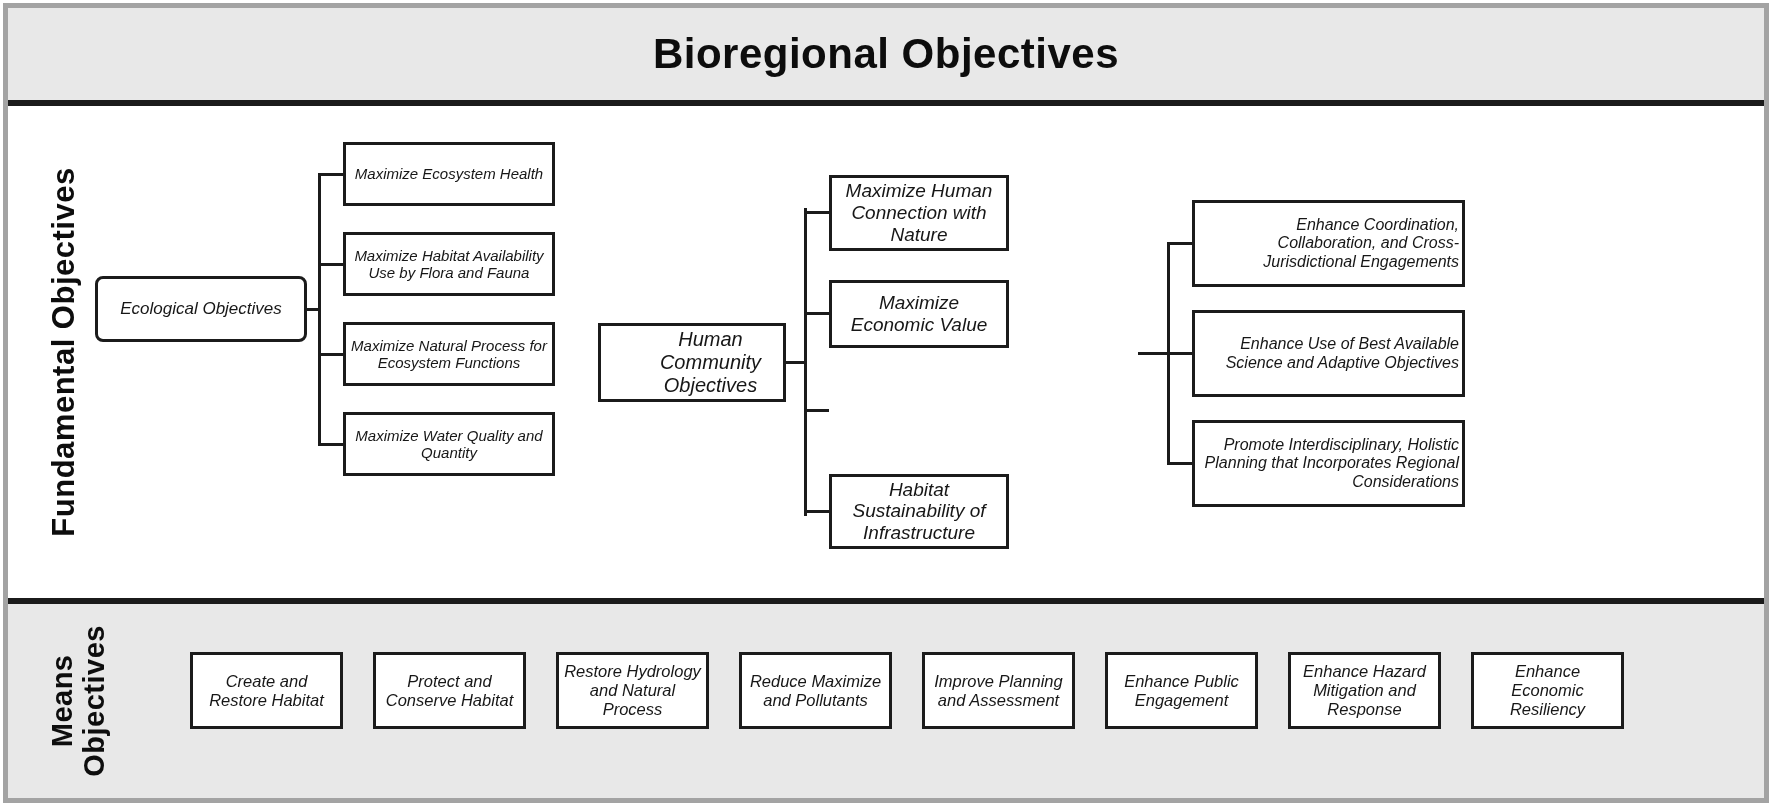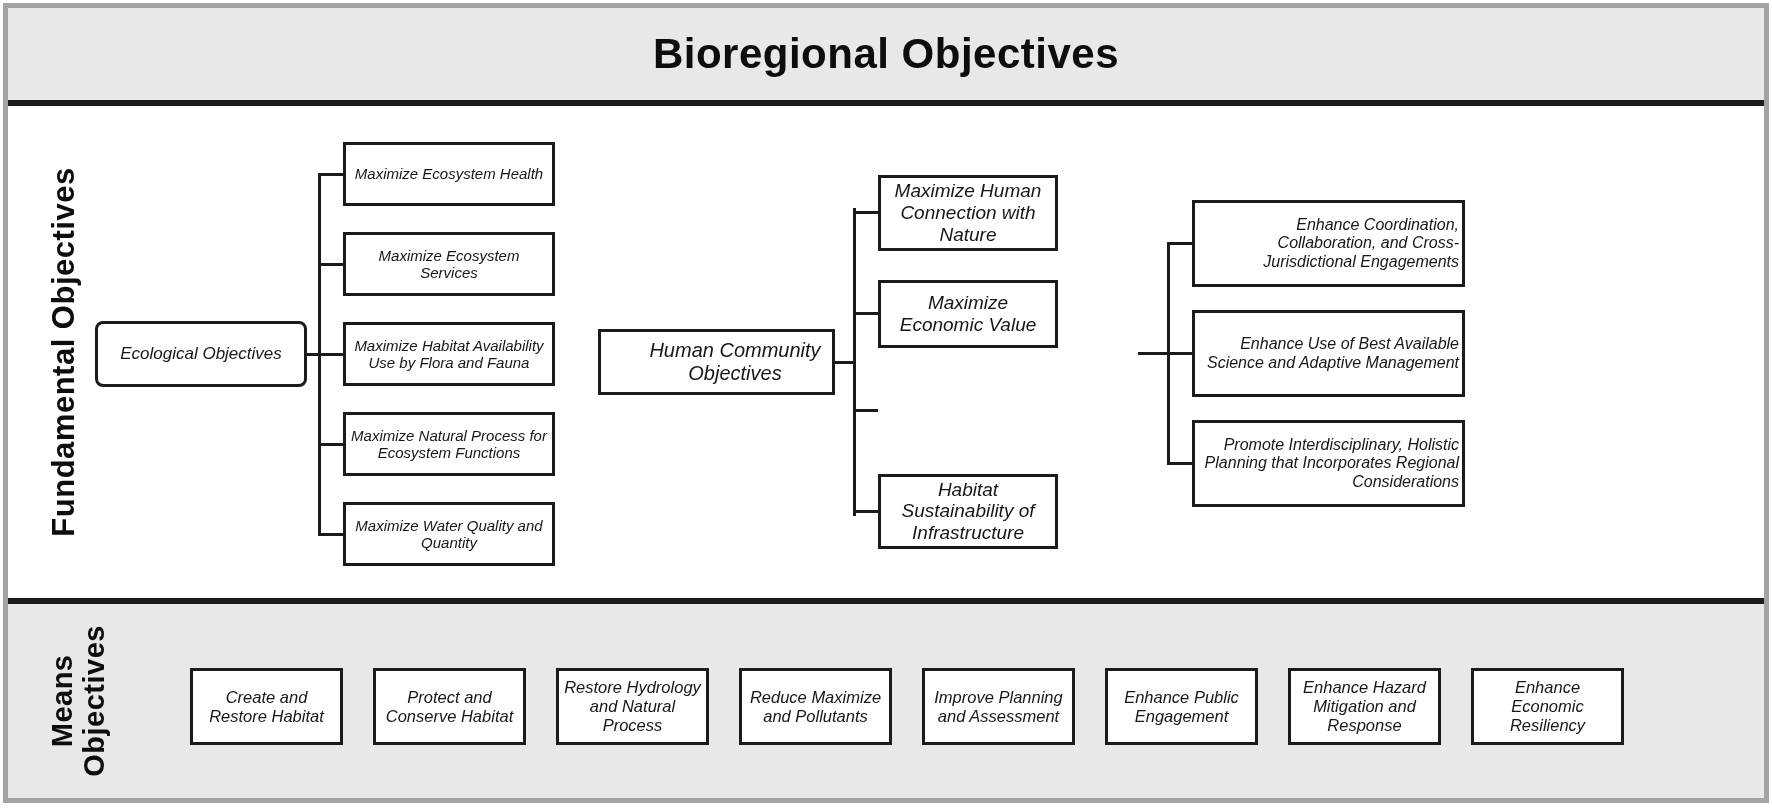--- a/index.html
+++ b/index.html
@@ -50,27 +50,27 @@
     position:absolute;left:0;width:3px;background:#1b1b1b;
     top:calc(var(--bh) / 2 - 1px);bottom:calc(var(--bh) / 2 - 1px);
   }
   .crow{display:flex;align-items:center;min-height:var(--bh);}
   .stub{width:25px;height:3px;background:#1b1b1b;flex:none;}
   .cbox{min-height:var(--bh);flex:1;}
   .branch-eco{left:87px;top:36px;--bh:64px;--gap:26px;--link:11px;}
   .branch-eco .pbox{width:212px;min-height:66px;font-size:17px;border-radius:8px;}
   .branch-eco .cbox{width:212px;font-size:15px;}
   .branch-hco{left:590px;top:69px;--bh:68px;--gap:29px;--link:18px;}
-  .branch-hco .pbox{width:237px;min-height:66px;font-size:20px;padding-left:40px;}
+  .branch-hco .pbox{width:188px;min-height:66px;font-size:20px;padding-left:40px;}
   .branch-hco .cbox{width:180px;font-size:19px;}
   .branch-str{left:1130px;top:94px;--bh:87px;--gap:23px;--link:29px;}
   .branch-str .pbox{width:270px;min-height:82px;font-size:17px;}
   .branch-str .cbox{width:273px;font-size:16px;text-align:right;}
   
-  .means-row{position:absolute;left:182px;top:64px;display:flex;gap:30px;}
+  .means-row{position:absolute;left:182px;top:48px;display:flex;gap:30px;}
   .mbox{width:153px;min-height:77px;font-size:16.5px;flex:none;}
 </style>
 </head>
 <body>
 
 <div class="page">
   <div class="frame">
 
     <div class="header">
       <h1 class="title">Bioregional Objectives</h1>
@@ -82,24 +82,20 @@
       </div>
 
       <div class="branch branch-eco">
         <div class="pbox">Ecological Objectives</div>
         <div class="link"></div>
         <div class="children">
           <div class="trunk"></div>
           <div class="crow">
             <div class="stub"></div>
             <div class="cbox">Maximize Ecosystem Health</div>
-          </div>
-          <div class="crow">
-            <div class="stub"></div>
-            <div class="cbox">Maximize Ecosystem Services</div>
           </div>
           <div class="crow">
             <div class="stub"></div>
             <div class="cbox">Maximize Habitat Availability Use by Flora and Fauna</div>
           </div>
           <div class="crow">
             <div class="stub"></div>
             <div class="cbox">Maximize Natural Process for Ecosystem Functions</div>
           </div>
           <div class="crow">
@@ -135,21 +131,21 @@
       <div class="branch branch-str">
         <div class="link"></div>
         <div class="children">
           <div class="trunk"></div>
           <div class="crow">
             <div class="stub"></div>
             <div class="cbox">Enhance Coordination, Collaboration, and Cross-Jurisdictional Engagements</div>
           </div>
           <div class="crow">
             <div class="stub"></div>
-            <div class="cbox">Enhance Use of Best Available Science and Adaptive Management</div>
+            <div class="cbox">Enhance Use of Best Available Science and Adaptive Objectives</div>
           </div>
           <div class="crow">
             <div class="stub"></div>
             <div class="cbox">Promote Interdisciplinary, Holistic Planning that Incorporates Regional Considerations</div>
           </div>
         </div>
       </div>
     </div>
 
     <div class="means">

